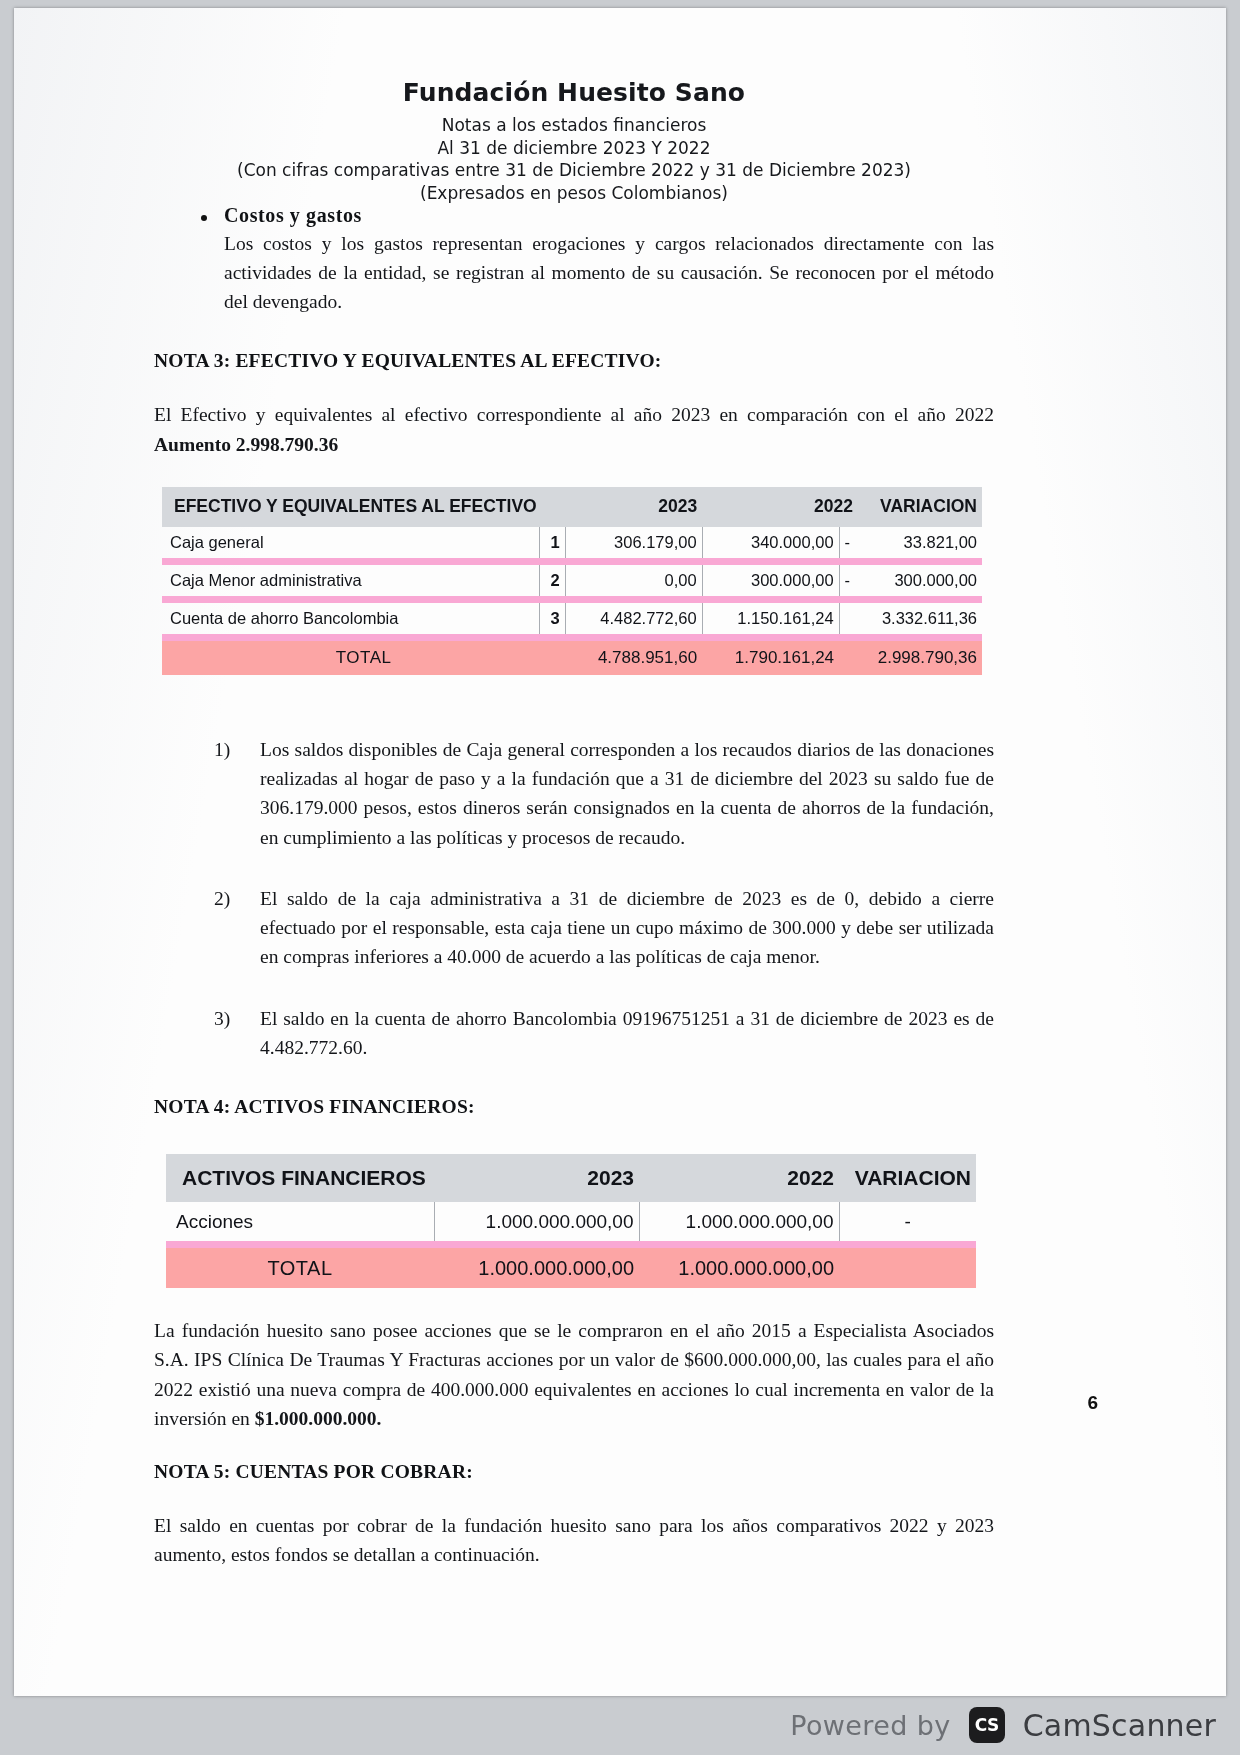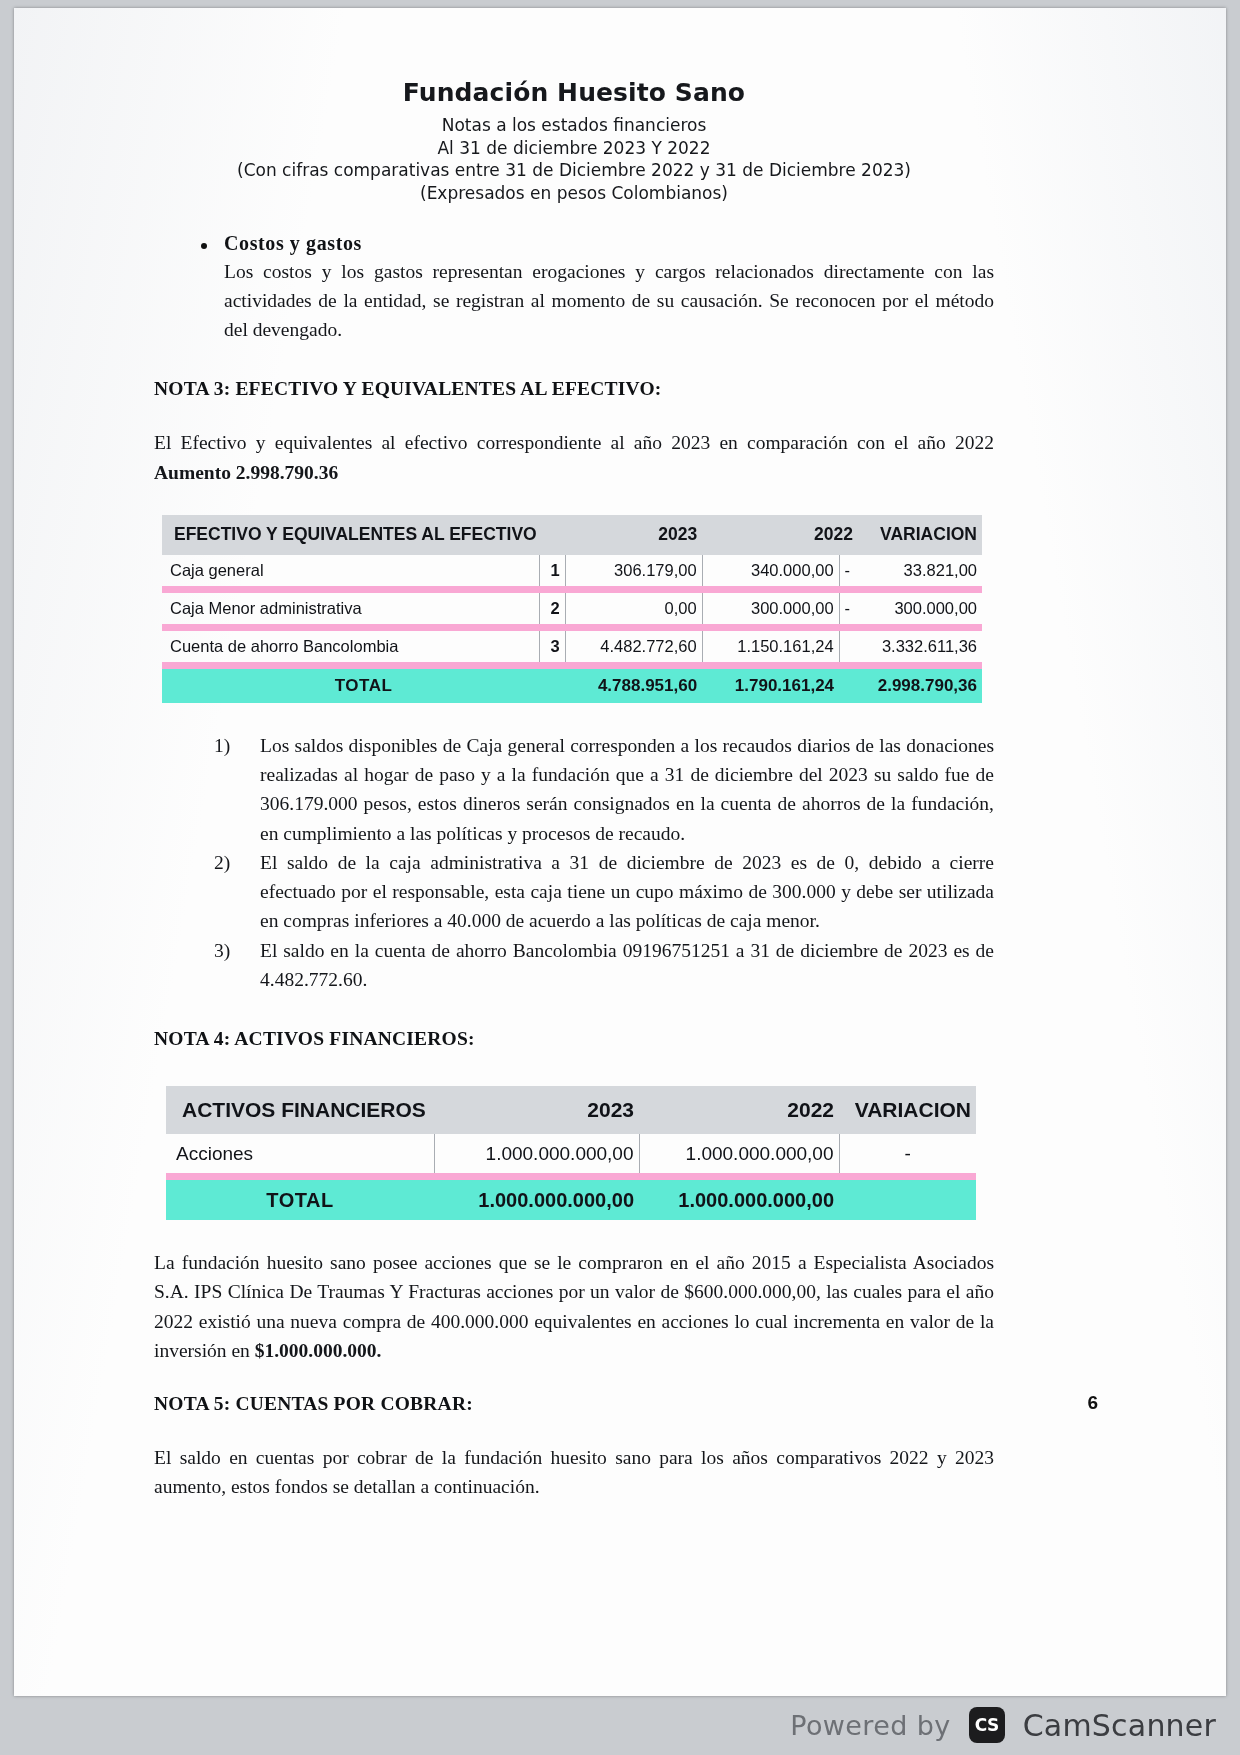--- a/index.html
+++ b/index.html
@@ -52,21 +52,20 @@
   }
   .doc-sub {
     font-size: 17px;
     line-height: 1.33;
     font-weight: 500;
     text-align: center;
   }
 
   
   .bullet-block {
-    margin-top: 28px;
     position: relative;
     padding-left: 70px;
   }
   .bullet-dot {
     position: absolute;
     left: 47px;
     top: 11px;
     width: 6px;
     height: 6px;
     border-radius: 50%;
@@ -116,22 +115,22 @@
     vertical-align: middle;
     white-space: nowrap;
   }
   .hdr-row td {
     background: #d5d8dc;
     font-weight: bold;
     text-align: right;
   }
   .hdr-row td.hdr-label { text-align: left; }
   .total-row td {
-    background: #5eead4;
-    font-weight: bold;
+    background: #fca5a5;
+    font-weight: normal;
     margin-top: 43px;
   }
   .num { text-align: right; font-variant-numeric: tabular-nums; }
   .idx { text-align: right; font-weight: bold; }
   .sgn { text-align: left; width: 10px; }
   .vline-l { border-left: 1px solid #a9adb3; }
   .hline-b { border-bottom: 7px solid #f9a8d4; }
 
   
   #table-efectivo { width: 820px; margin-left: 8px; }
@@ -160,20 +159,21 @@
   }
   ol.notes-list > li {
     position: relative;
     counter-increment: n;
     padding-left: 46px;
     font-size: 19.5px;
     line-height: 1.5;
     text-align: justify;
     color: #14161a;
     margin-bottom: 0px;
+    margin-top: 32px;
   }
   ol.notes-list > li::before {
     content: counter(n) ")";
     position: absolute;
     left: 0;
     top: 0;
     font-size: 19.5px;
   }
 
   

